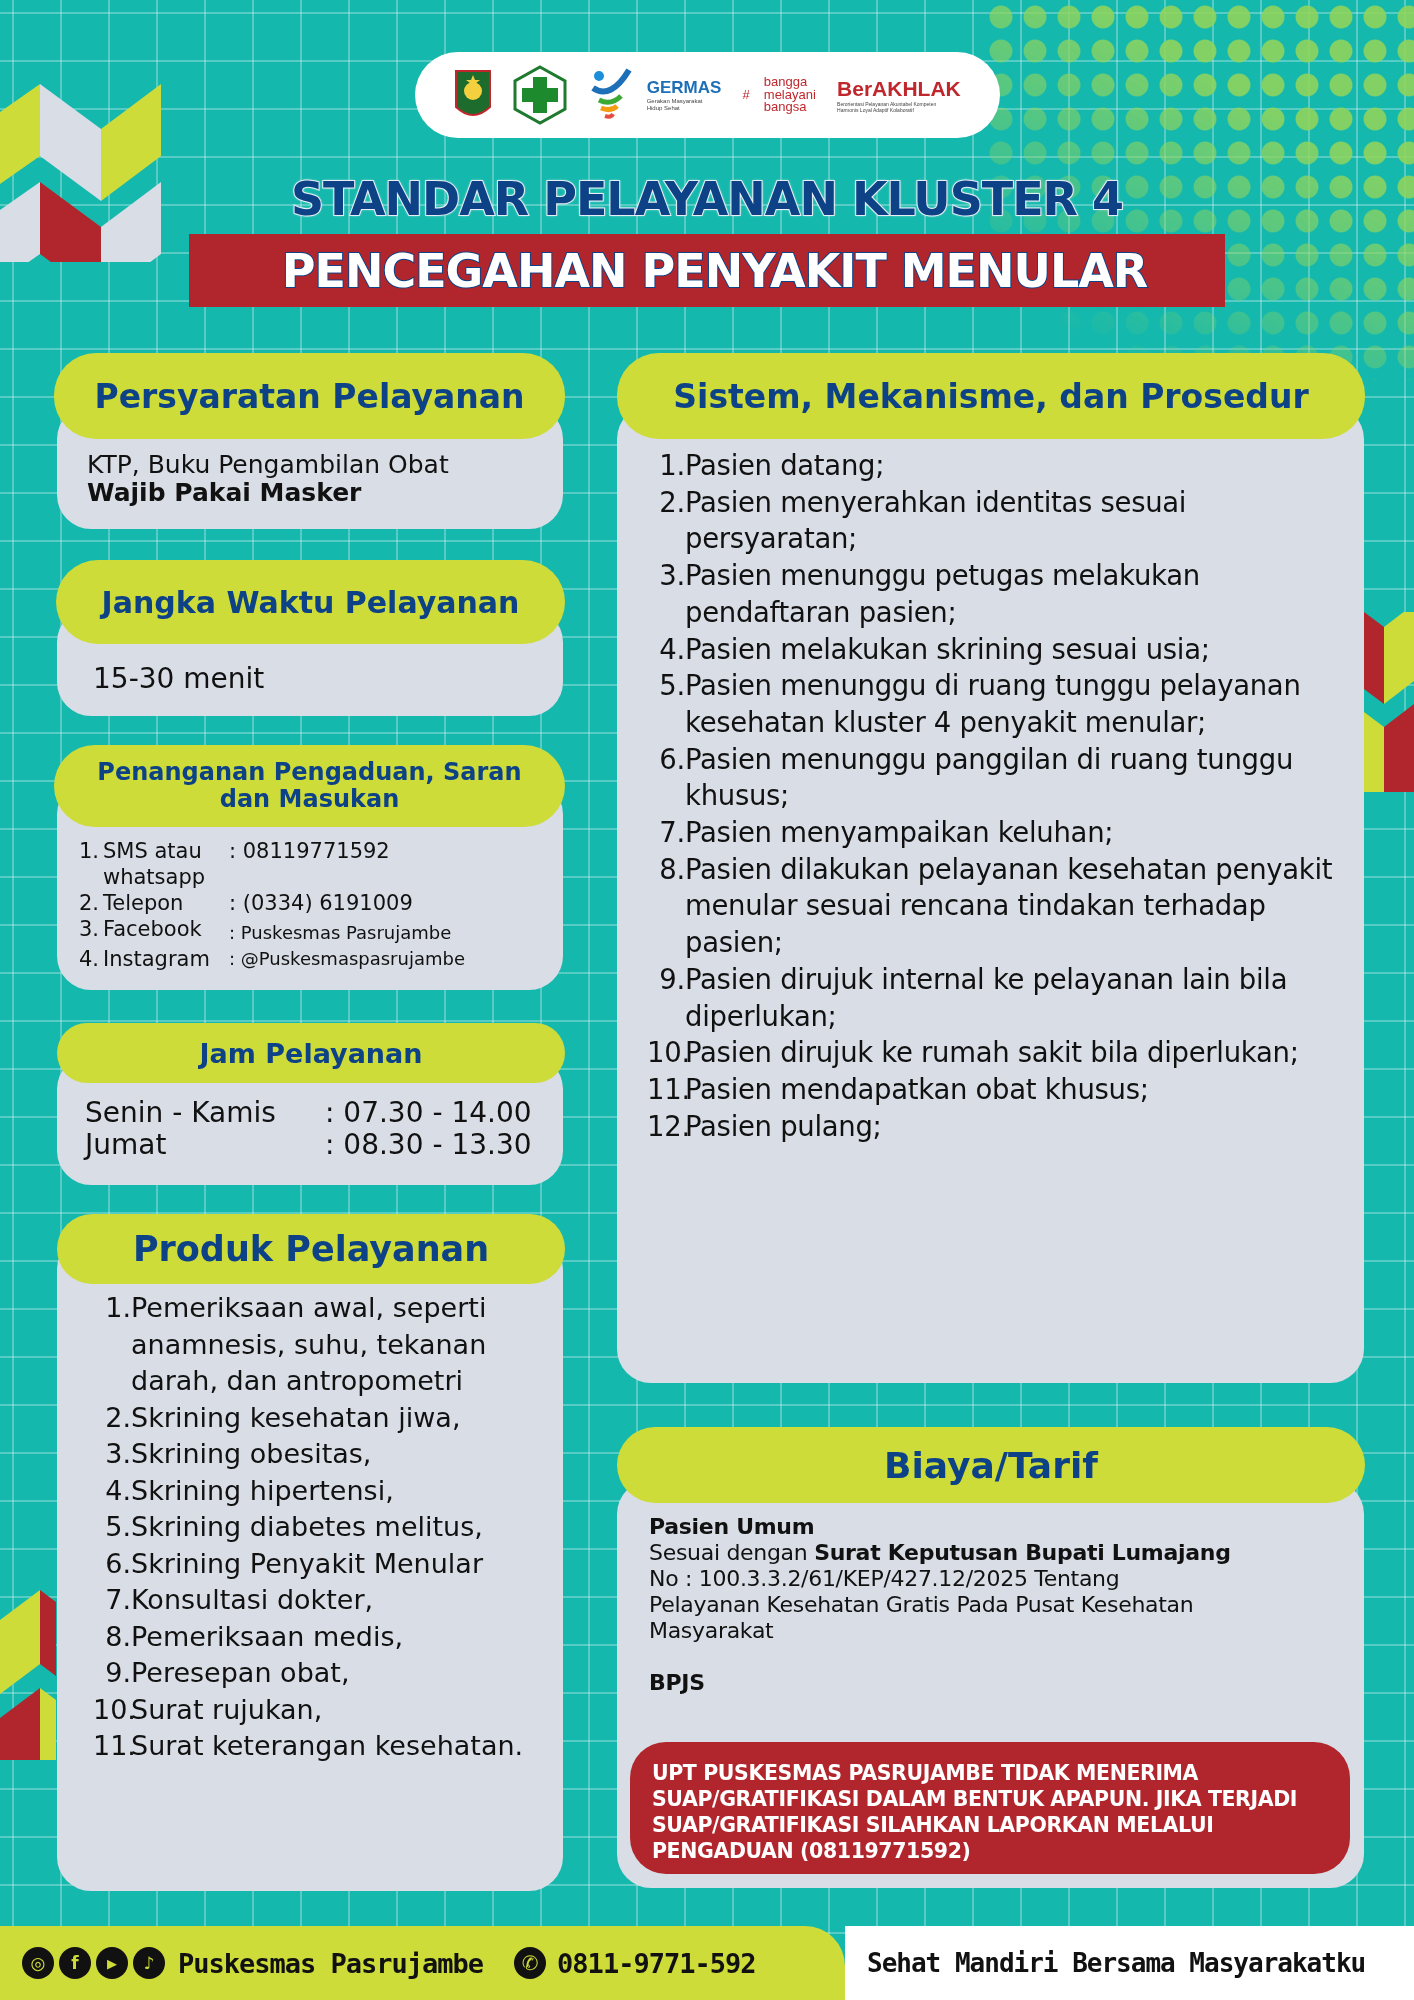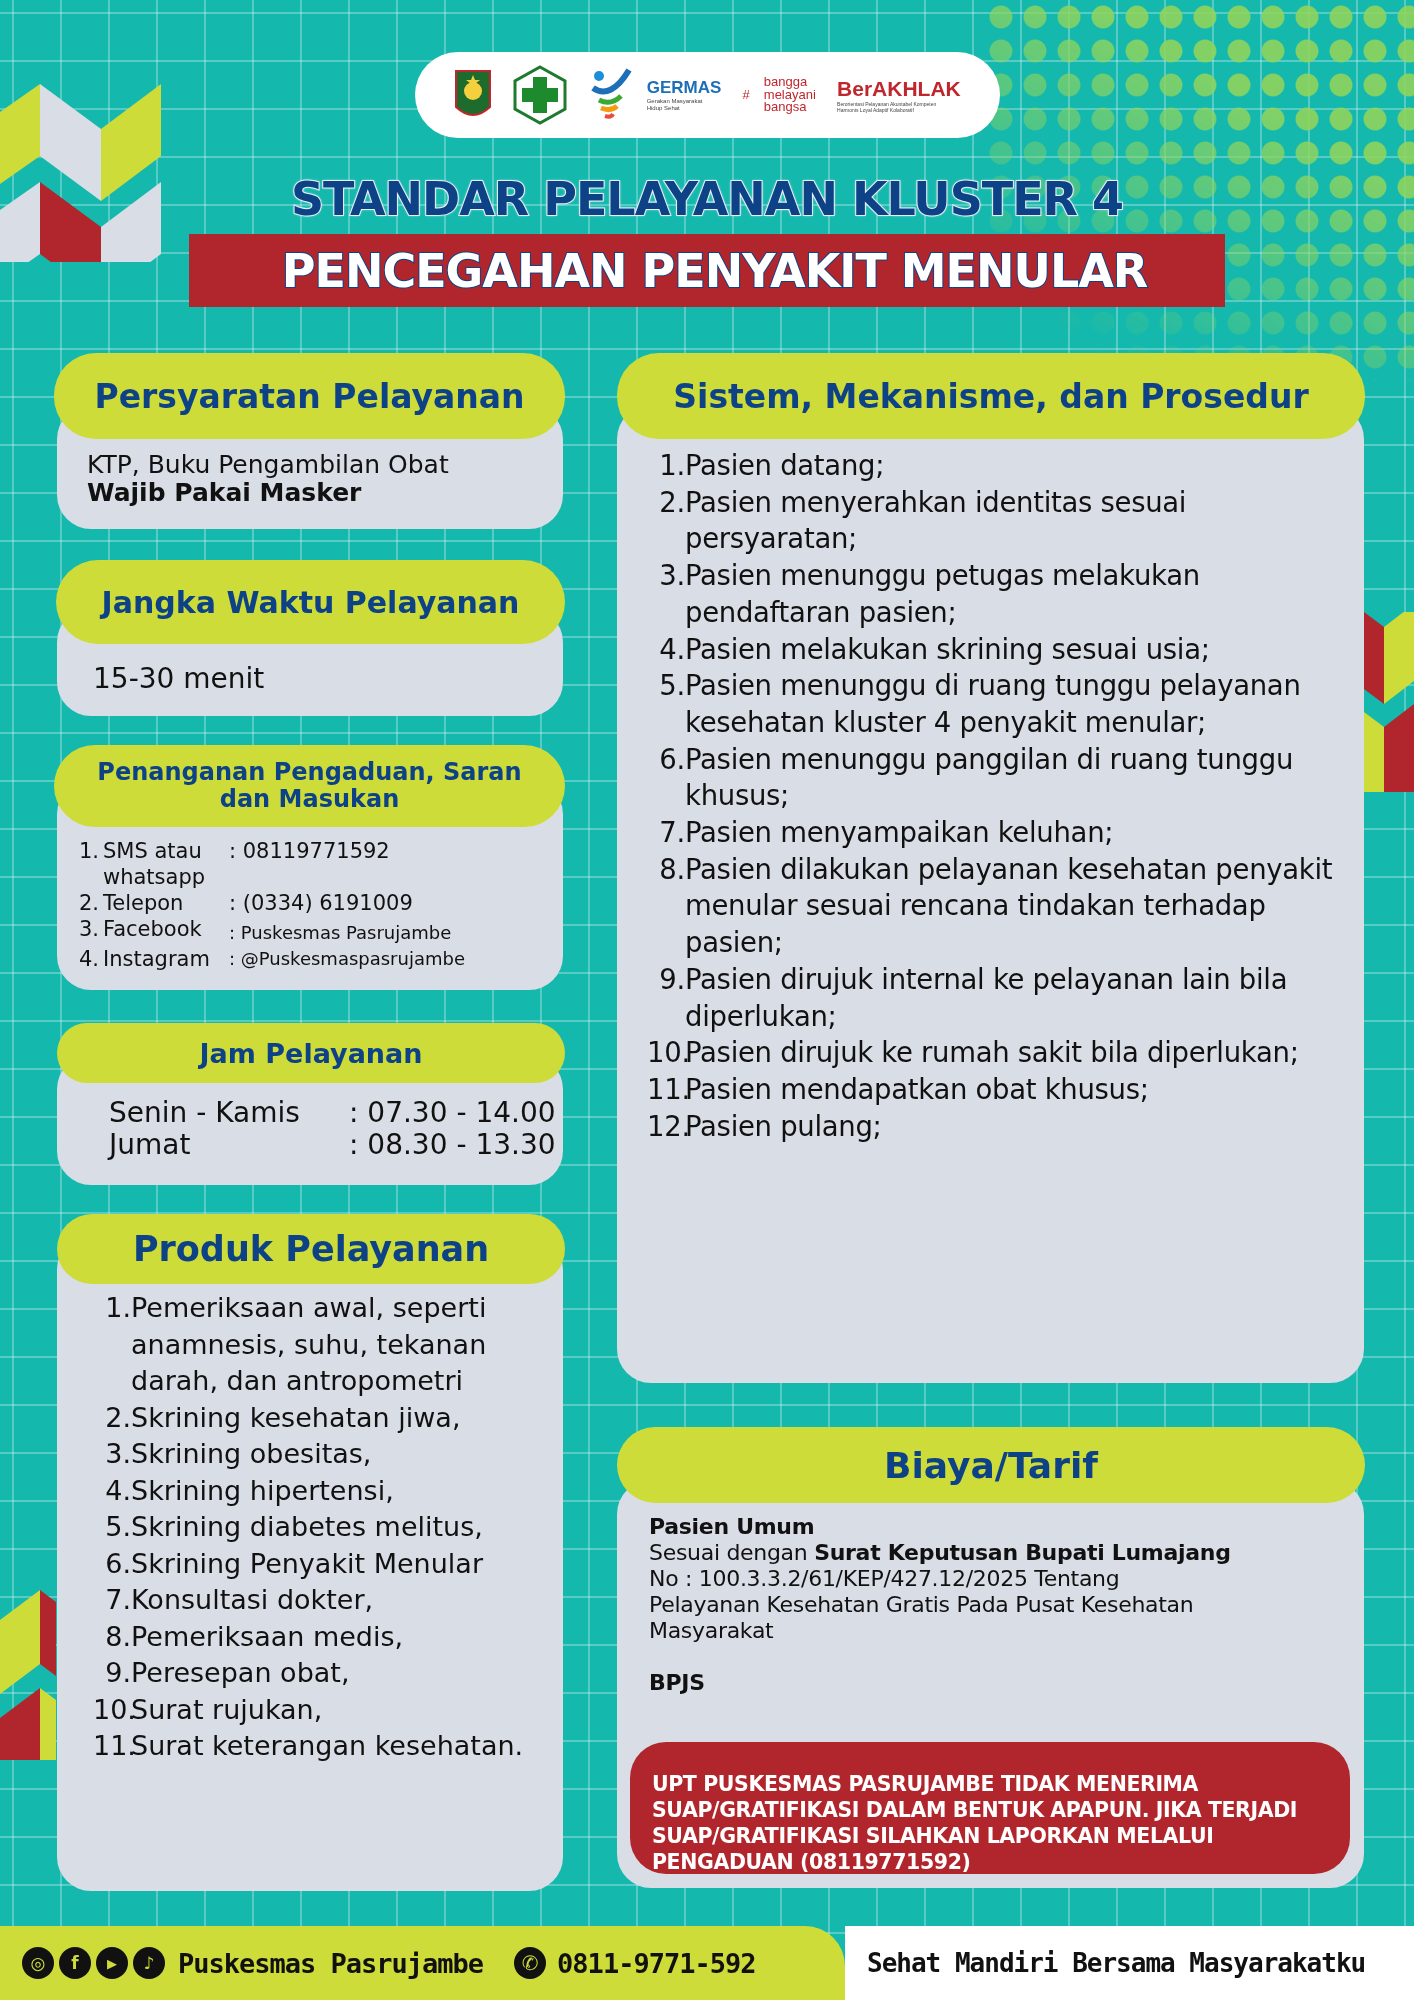--- a/index.html
+++ b/index.html
@@ -65,27 +65,27 @@
     color: #0d4286; font-weight: bold; font-family: "DejaVu Sans", sans-serif;
   }
   .txt { color: #111; font-family: "DejaVu Sans", sans-serif; }
   ol.list { list-style: none; }
   ol.list li { display: flex; }
   ol.list li .n { flex: 0 0 auto; text-align: right; }
   .contact-row { display: flex; font-size: 21px; line-height: 26px; }
   .contact-row .lbl { width: 150px; display: flex; }
   .contact-row .lbl .n { width: 20px; text-align: right; margin-right: 4px; }
   .hours-row { display: flex; font-size: 28px; line-height: 32px; }
-  .hours-row .d { width: 240px; margin-left: 24px; }
+  .hours-row .d { width: 240px; }
 
   .warning {
     position: absolute; left: 630px; top: 1742px; width: 720px; height: 132px;
     background: #b0262c; border-radius: 36px;
     color: #fff; font-weight: bold; font-size: 20.5px; line-height: 26px;
-    padding: 29px 22px; font-family: "DejaVu Sans", sans-serif; letter-spacing: -0.4px;
+    padding: 18px 22px; font-family: "DejaVu Sans", sans-serif; letter-spacing: -0.4px;
   }
 
   
   .footer-left {
     position: absolute; left: 0; top: 1926px; width: 845px; height: 74px;
     background: #cedc3a; border-radius: 0 40px 0 0;
     display: flex; align-items: center; padding-left: 22px; gap: 5px;
   }
   .footer-right {
     position: absolute; left: 845px; top: 1926px; width: 569px; height: 74px;

